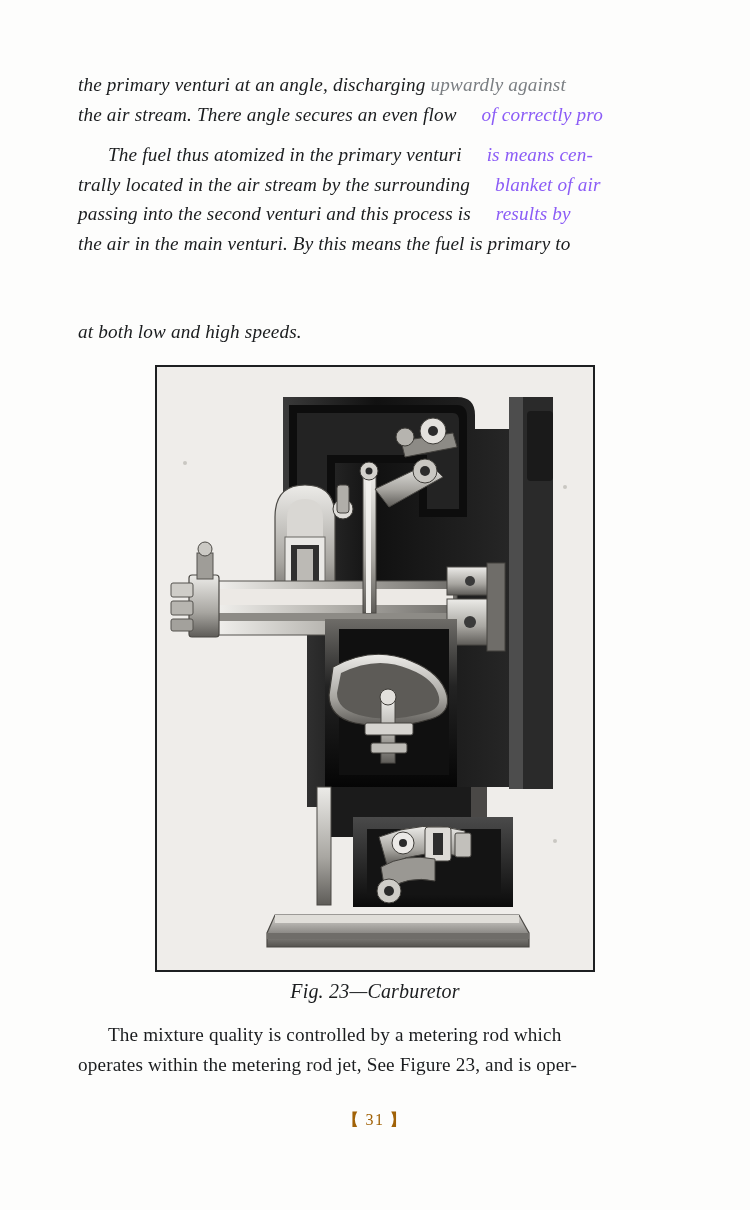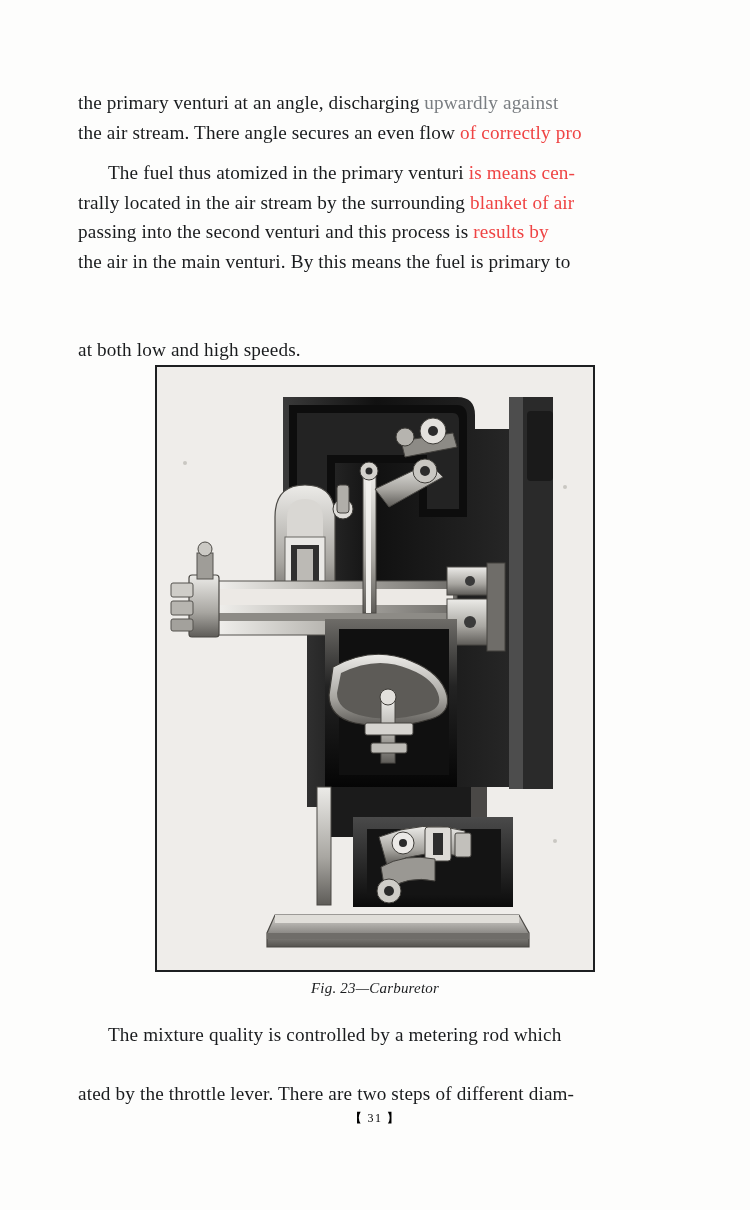--- a/index.html
+++ b/index.html
@@ -29,24 +29,24 @@
   }
   .para {
     font-size: 19.2px;
     line-height: 29.5px;
     text-align: justify;
     letter-spacing: 0.15px;
     margin: 0;
     color: #1a1c1e;
   }
   .para .indent { display: inline-block; width: 30px; }
-  .para .fade1 { color: #ef4444; }
+  .para .fade1 { color: #8b5cf6; margin-left: 20px; }
   .para .fade2 { color: #7a7e82; }
 
-  #top-block { top: 88px; }
+  #top-block { top: 70px; font-style: italic; }
   #top-para-2 { margin-top: 11px; }
 
   
   .figure-frame {
     position: absolute;
     left: 155px;
     top: 365px;
     width: 440px;
     height: 607px;
     border: 2px solid #1d1f21;
@@ -59,36 +59,36 @@
     inset: 0;
     background: #eceae7;
   }
   .figcaption {
     position: absolute;
     left: 155px;
     top: 980px;
     width: 440px;
     text-align: center;
     font-style: italic;
-    font-size: 15px;
+    font-size: 20px;
     color: #1b1d1f;
     letter-spacing: 0.2px;
   }
 
   #bottom-block { top: 1020px; }
 
   .folio {
     position: absolute;
     left: 0;
     top: 1110px;
     width: 750px;
     text-align: center;
-    font-size: 12px;
+    font-size: 16px;
     letter-spacing: 1.4px;
-    color: #000000;
+    color: #a16207;
   }
   .folio .brk { font-weight: bold; }
 
   
   svg.carb { display: block; }
 </style>
 </head>
 <body>
 
 <div class="page">
@@ -233,22 +233,21 @@
         <circle cx="398" cy="474" r="2" fill="#c9c7c2"></circle>
       </svg>
     </div>
   </div>
 
   <div class="figcaption">Fig. 23—Carburetor</div>
 
   <div class="text-col" id="bottom-block">
     <p class="para">
       <span class="indent"></span><span>The mixture quality is controlled by a metering rod which</span><br>
-      <br>
-      <span>ated by the throttle lever.  There are two steps of different diam-</span>
+      <span>operates within the metering rod jet, See Figure 23, and is oper-</span><br>
     </p>
   </div>
 
   <div class="folio">
     <span class="brk">【</span>
     <span>31</span>
     <span class="brk">】</span>
   </div>
 
 </div>

